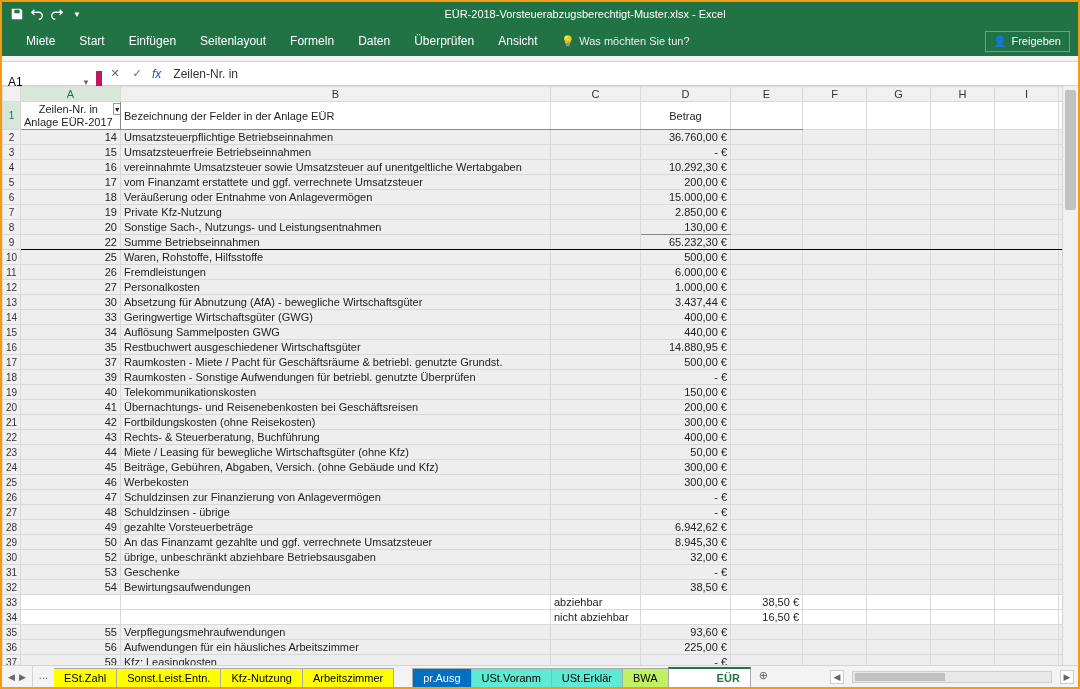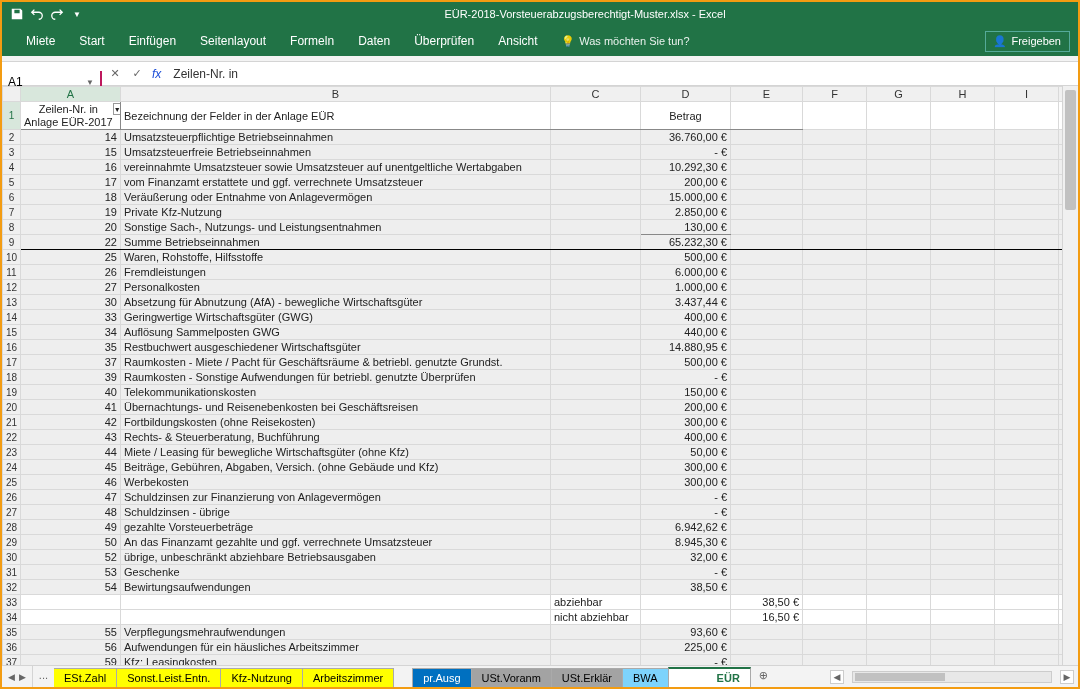--- a/index.html
+++ b/index.html
@@ -11,21 +11,21 @@
 .title-center { flex: 1; text-align: center; }
 .title-right { display: flex; align-items: center; gap: 10px; padding-right: 4px; }
 .winbtn { width: 40px; height: 24px; display:flex; align-items:center; justify-content:center; }
 .winbtn svg { width:10px; height:10px; }
 .ribbon-tabs { background: #217346; height: 30px; display: flex; align-items: center; color: #fff; font-size: 12px; gap: 0; padding-left: 12px; }
 .ribbon-tab { padding: 6px 12px; cursor: default; }
 .tellme { margin-left: 12px; display:flex; align-items:center; gap:4px; opacity:.9; font-size:11px;}
 .share-btn { margin-left:auto; margin-right:8px; background:#217346; border:1px solid #5a9; color:#fff; padding:3px 8px; font-size:11px; display:flex; align-items:center; gap:4px;}
 .collapse-bar { height:6px; background:#f3f3f3; border-bottom:1px solid #d4d4d4;}
 .namebox-row { height:24px; background:#fff; border-bottom:1px solid #d4d4d4; display:flex; align-items:center; font-size:12px;}
-.namebox { width:100px; border-right:2px solid #be185d; padding:0 6px; height:100%; display:flex; align-items:center; justify-content:space-between;margin-top:17px;}
+.namebox { width:100px; border-right:6px solid #be185d; padding:0 6px; height:100%; display:flex; align-items:center; justify-content:space-between;margin-top:17px;}
 .namebox .dd { font-size:8px; color:#666;}
 .fx-area { display:flex; align-items:center; padding:0 4px; gap:4px;}
 .fx-btn { width:18px; text-align:center; color:#666; font-size:11px;}
 .fx-label { font-style:italic; font-size:12px; color:#1d4ed8; padding:0 2px;}
 .formula-input { flex:1; padding:0 6px; font-size:12px; color:#333;}
 .grid-wrap { flex:1; overflow:hidden; position:relative; display:flex;}
 .grid-inner { flex:1; overflow:hidden;}
 table.grid { border-collapse:collapse; font-size:11px; color:#222; table-layout:fixed; width:1060px;}
 table.grid th, table.grid td { border:1px solid #d9d9d9; padding:0 3px; height:15px; white-space:nowrap; overflow:hidden; text-overflow:clip;}
 table.grid th { background:#f0f0f0; font-weight:normal; text-align:center; color:#333;}
@@ -49,22 +49,22 @@
 .filterbtn { width:12px; height:12px; border:1px solid #999; display:inline-flex; align-items:center; justify-content:center; font-size:7px; background:#fff;}
 .vscroll { width:16px; background:#f0f0f0; border-left:1px solid #d4d4d4; position:relative;}
 .vscroll .thumb { position:absolute; left:2px; right:2px; top:4px; height:120px; background:#c1c1c1; border-radius:2px;}
 .sheet-tabs-row { height:22px; background:#f3f3f3; border-top:1px solid #d4d4d4; display:flex; align-items:stretch; font-size:11px;}
 .tab-nav { display:flex; align-items:center; padding:0 6px; gap:4px; border-right:1px solid #d4d4d4;}
 .tab-nav span { color:#666; font-size:9px;}
 .tabs-list { display:flex; align-items:flex-end; overflow:hidden;}
 .sheet-tab { padding:3px 10px; border:1px solid #aaa; border-bottom:none; margin-left:-1px; background:#fff; cursor:default; white-space:nowrap;}
 .st-yellow { background:#ffff00;}
 .st-blue { background:#0070c0; color:#fff;margin-left:18px;}
-.st-green { background:#a3a3a3;}
-.st-olive { background:#7dd3fc;}
+.st-green { background:#5eead4;}
+.st-olive { background:#bef264;}
 .st-active { background:#fff; border-top:2px solid #217346; font-weight:bold; color:#217346;padding-left:48px;}
 .newtab { padding:3px 8px; color:#666;}
 .more-tabs{padding:3px 6px; color:#666;}
 .sheet-hsb { flex:1; display:flex; align-items:center; justify-content:flex-end; padding:0 4px; gap:4px;}
 .hsb-track{ flex:1; max-width:200px; height:12px; background:#e8e8e8; border:1px solid #ccc; position:relative; margin:0 4px;}
 .hsb-thumb{ position:absolute; left:2px; top:1px; bottom:1px; width:90px; background:#c1c1c1;}
 .hsb-btn{ width:14px; height:14px; display:flex; align-items:center; justify-content:center; color:#666; font-size:9px; border:1px solid #ccc; background:#fff;}
 .col-hdr-active { background:#d8e7dc !important; color:#217346 !important;}
 </style>
 </head>

